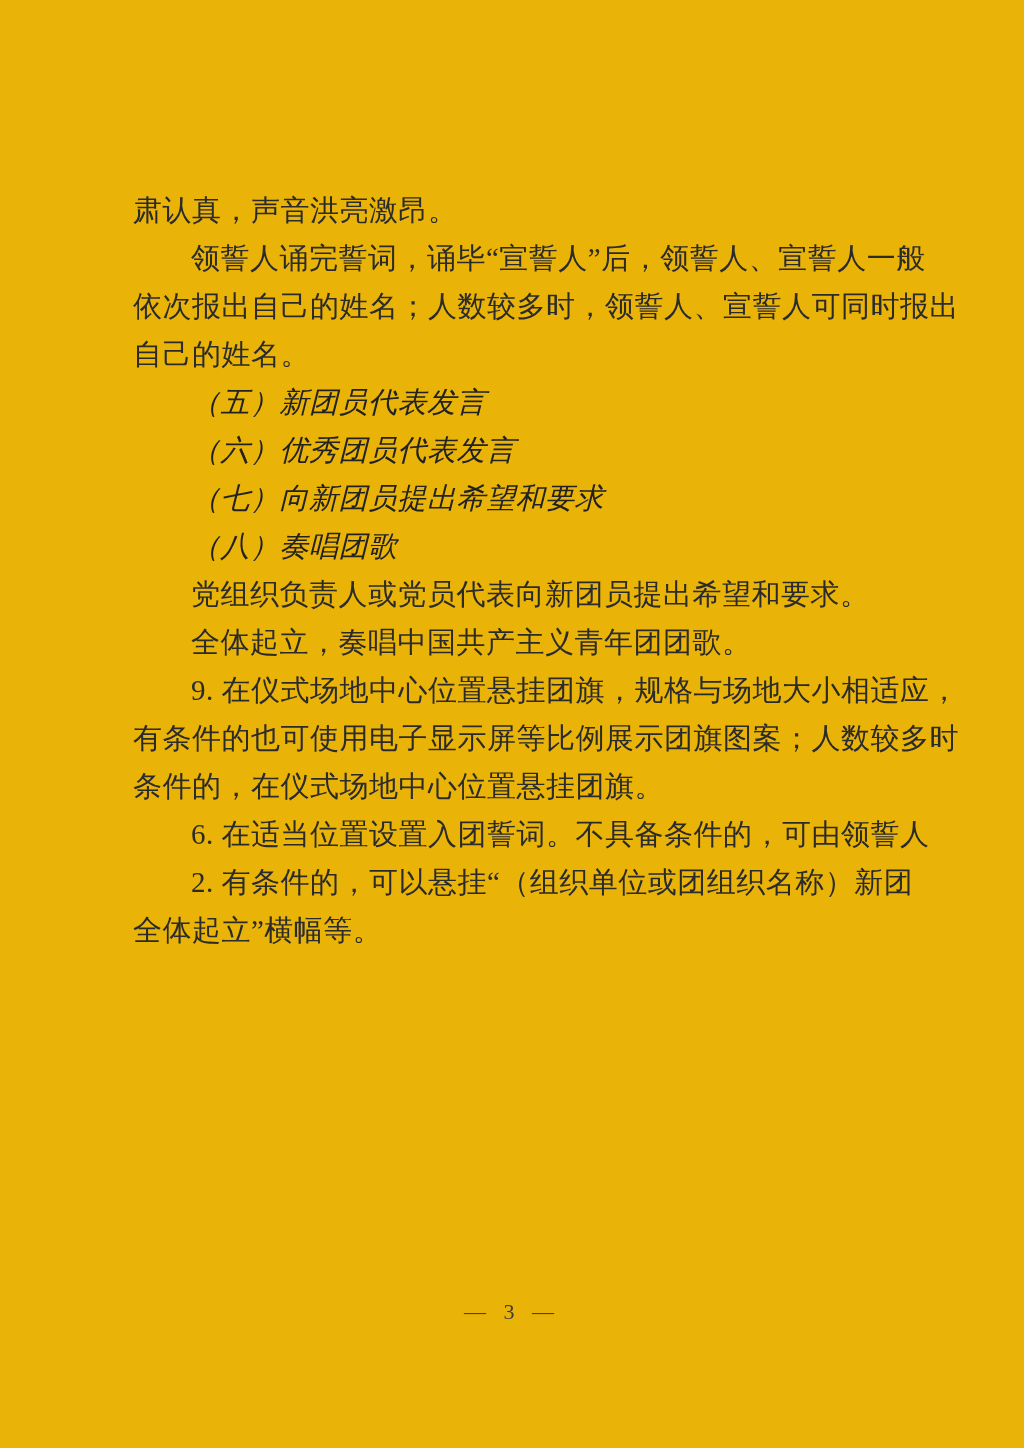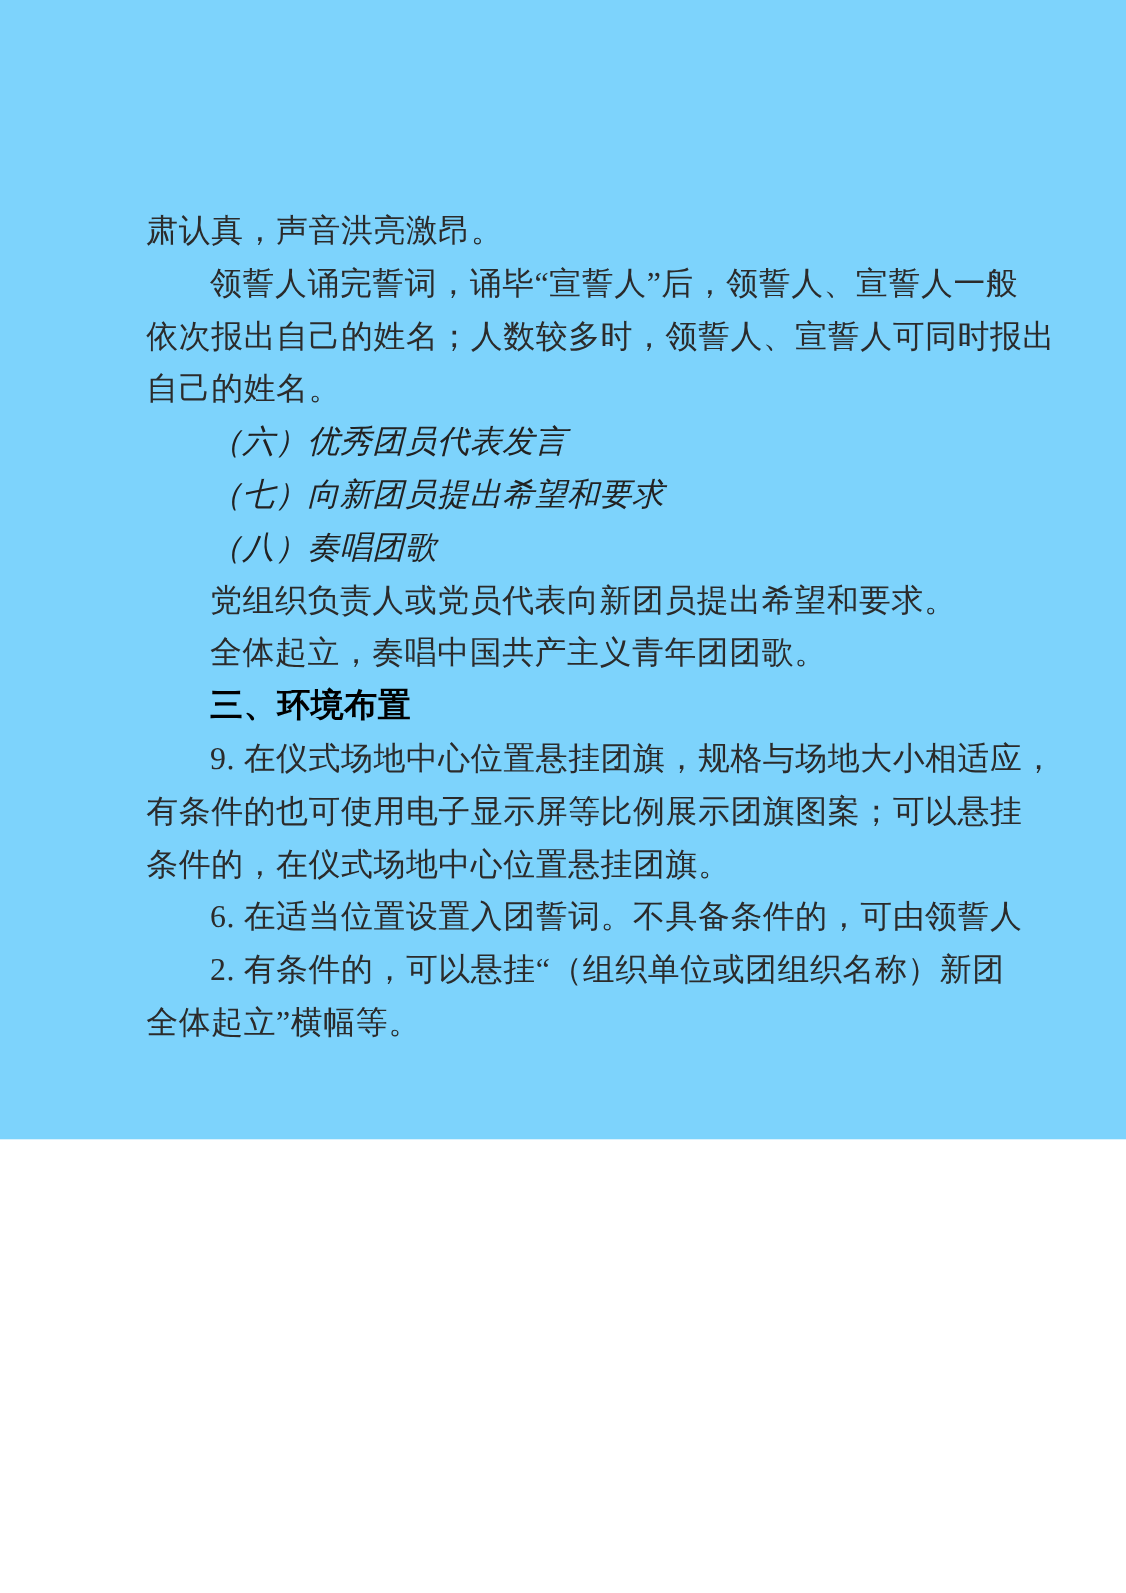--- a/index.html
+++ b/index.html
@@ -3,22 +3,22 @@
 <meta charset="utf-8">
 <style>
   html, body {
     margin: 0;
     padding: 0;
     background: #ffffff;
   }
   .page {
     position: relative;
     width: 1024px;
-    height: 1036px;
-    background: #7dd3fc;
+    height: 1448px;
+    background: #eab308;
     overflow: hidden;
     font-family: "Liberation Serif", serif;
   }
   .textblock {
     position: absolute;
     left: 133px;
     top: 186px;
     width: 830px;
   }
   .line {
@@ -60,27 +60,27 @@
 </style>
 </head>
 <body>
 
 <div class="page">
   <div class="textblock">
     <div class="line">肃认真，声音洪亮激昂。</div>
     <div class="line indent">领誓人诵完誓词，诵毕“宣誓人”后，领誓人、宣誓人一般</div>
     <div class="line">依次报出自己的姓名；人数较多时，领誓人、宣誓人可同时报出</div>
     <div class="line">自己的姓名。</div>
+    <div class="line indent kai">（五）新团员代表发言</div>
     <div class="line indent kai">（六）优秀团员代表发言</div>
     <div class="line indent kai">（七）向新团员提出希望和要求</div>
     <div class="line indent kai">（八）奏唱团歌</div>
     <div class="line indent">党组织负责人或党员代表向新团员提出希望和要求。</div>
     <div class="line indent">全体起立，奏唱中国共产主义青年团团歌。</div>
-    <div class="line indent heading">三、环境布置</div>
     <div class="line indent">9. 在仪式场地中心位置悬挂团旗，规格与场地大小相适应，</div>
-    <div class="line">有条件的也可使用电子显示屏等比例展示团旗图案；可以悬挂</div>
+    <div class="line">有条件的也可使用电子显示屏等比例展示团旗图案；人数较多时</div>
     <div class="line">条件的，在仪式场地中心位置悬挂团旗。</div>
     <div class="line indent">6. 在适当位置设置入团誓词。不具备条件的，可由领誓人</div>
     <div class="line indent">2. 有条件的，可以悬挂“（组织单位或团组织名称）新团</div>
     <div class="line">全体起立”横幅等。</div>
   </div>
   <div class="pagenum">— 3 —</div>
 </div>
 
 </body></html>

